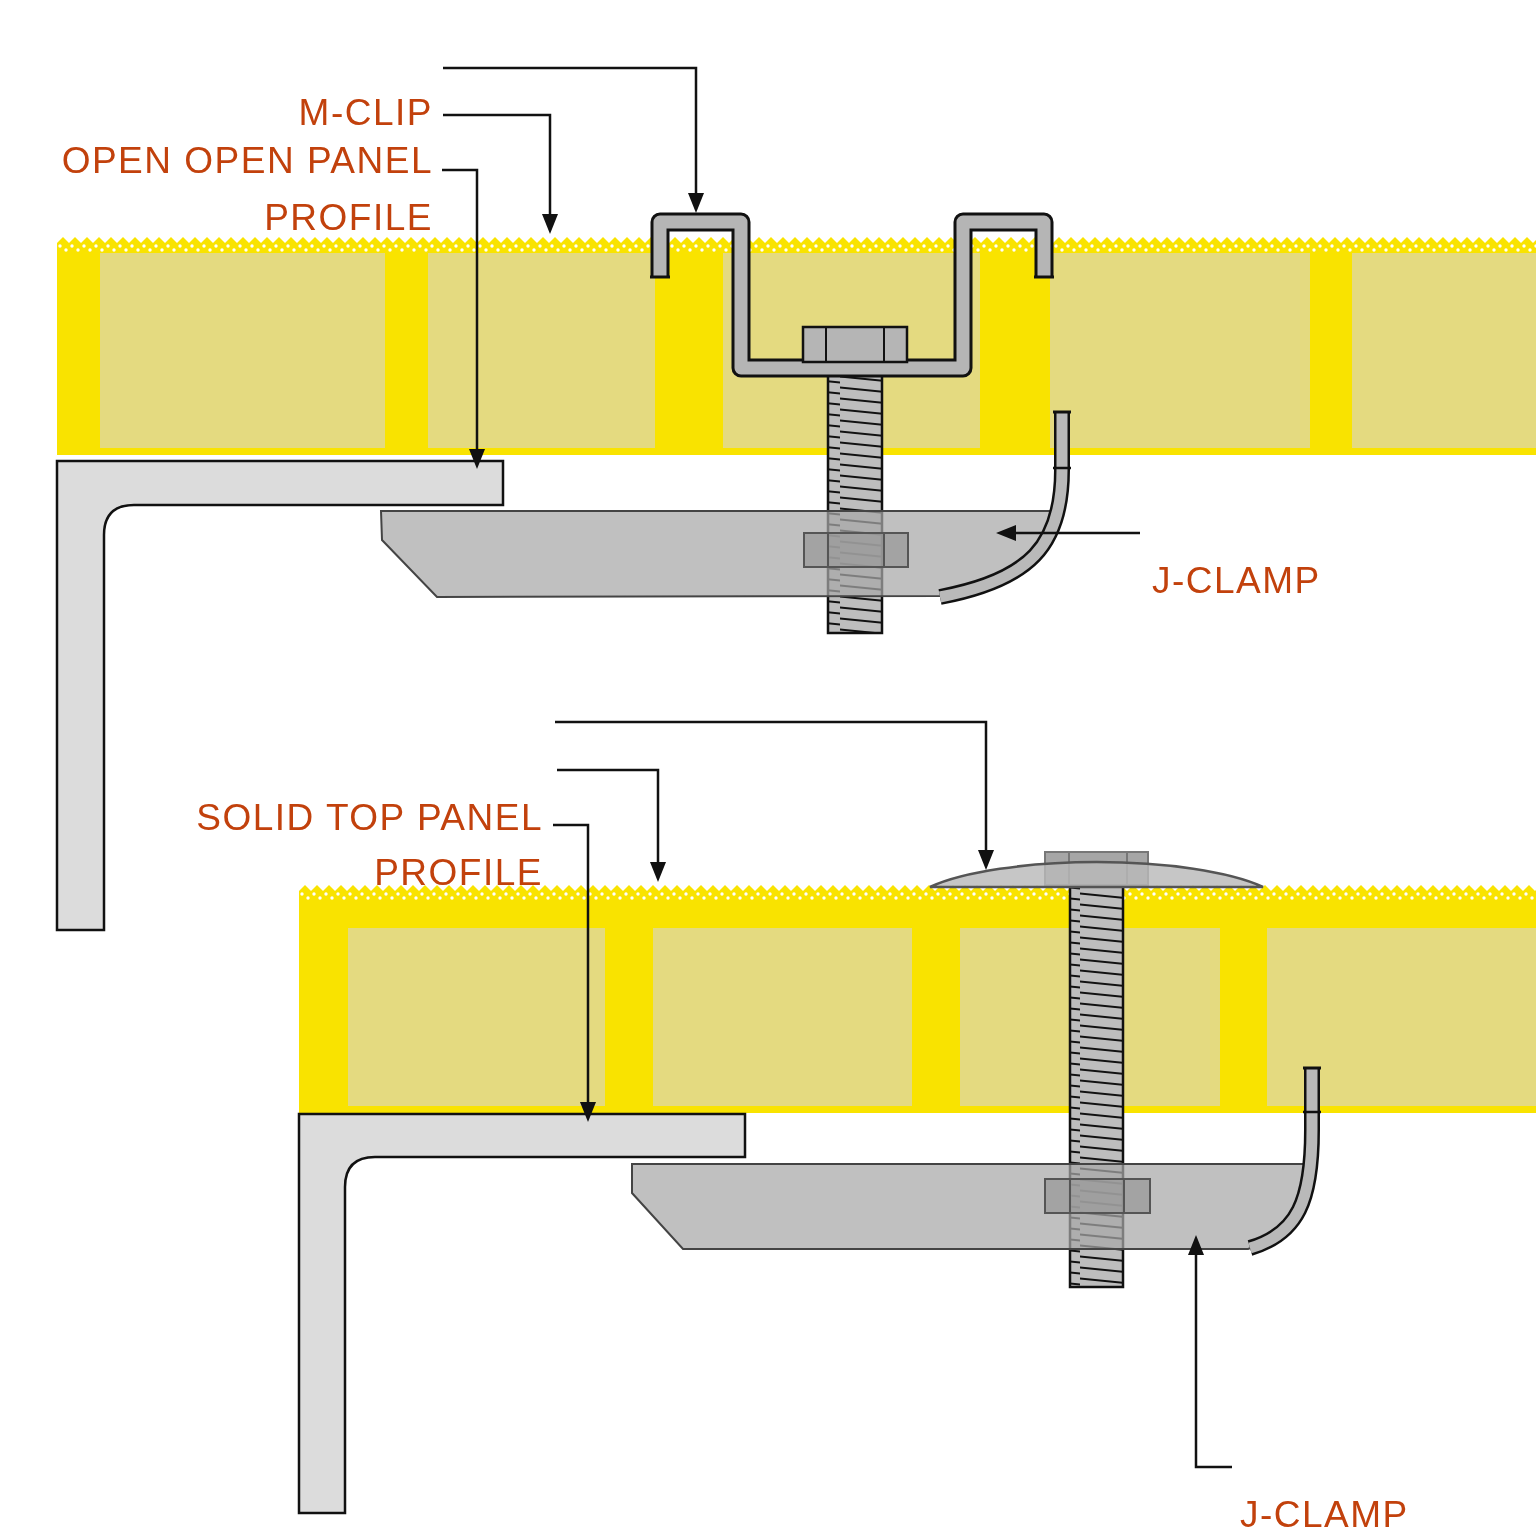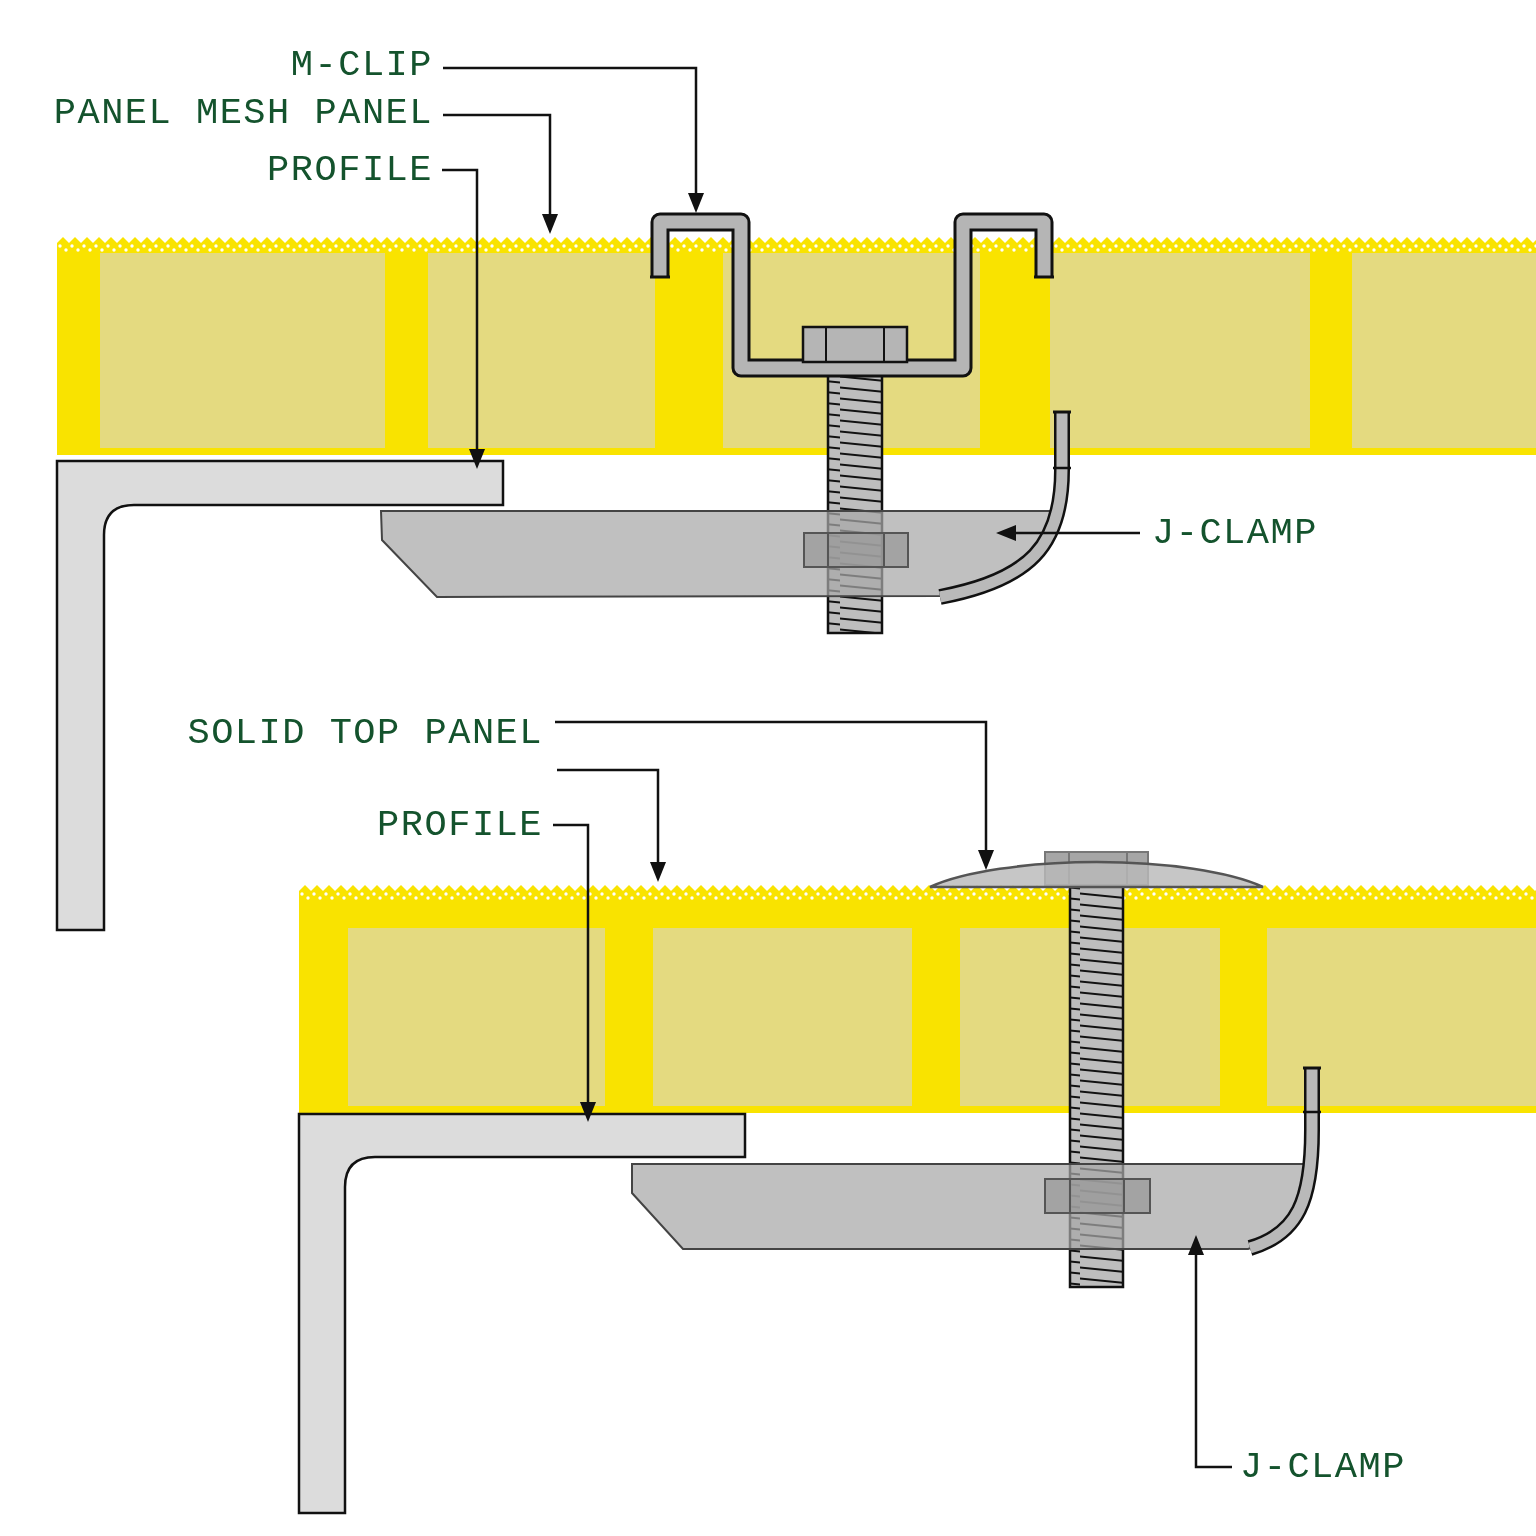--- a/index.html
+++ b/index.html
@@ -1,27 +1,28 @@
 <!DOCTYPE html>
 <html><head>
 <meta charset="utf-8">
 <style>
   html,body{margin:0;padding:0;}
   body{width:1536px;height:1536px;background:#ffffff;position:relative;overflow:hidden;}
   .stage{position:absolute;left:0;top:0;width:1536px;height:1536px;}
   svg.diagram{position:absolute;left:0;top:0;width:1536px;height:1536px;}
   .label{
     position:absolute;
-    font-family:Liberation Mono, monospace;
+    font-family:Liberation Sans, sans-serif;
     font-weight:300;
     font-size:37px;
     line-height:38px;
     letter-spacing:1.5px;
-    color:#14532d;
+    color:#c2410c;
     white-space:nowrap;
+    margin-top:48px;
   }
 </style>
 </head>
 <body>
 
 <div class="stage">
 
 <svg class="diagram" viewBox="0 0 1536 1536">
   <defs>
     <pattern id="grit" width="12" height="16" patternUnits="userSpaceOnUse">
@@ -157,21 +158,21 @@
   </g>
   <g fill="#111111">
     <polygon points="978,850 994,850 986,870"></polygon>
     <polygon points="650,862 666,862 658,882"></polygon>
     <polygon points="580,1102 596,1102 588,1122"></polygon>
     <polygon points="1188,1255 1204,1255 1196,1235"></polygon>
   </g>
 </svg>
 
   <div class="label" style="right:1103px;top:46px;">M-CLIP</div>
-  <div class="label" style="right:1103px;top:94px;">PANEL MESH PANEL</div>
+  <div class="label" style="right:1103px;top:94px;">OPEN OPEN PANEL</div>
   <div class="label" style="right:1103px;top:151px;">PROFILE</div>
   <div class="label" style="left:1152px;top:514px;">J-CLAMP</div>
 
-  <div class="label" style="right:993px;top:714px;">SOLID TOP PANEL</div>
+  <div class="label" style="right:993px;top:751px;">SOLID TOP PANEL</div>
   <div class="label" style="right:993px;top:806px;">PROFILE</div>
   <div class="label" style="left:1240px;top:1448px;">J-CLAMP</div>
 
 </div>
 
 </body></html>

